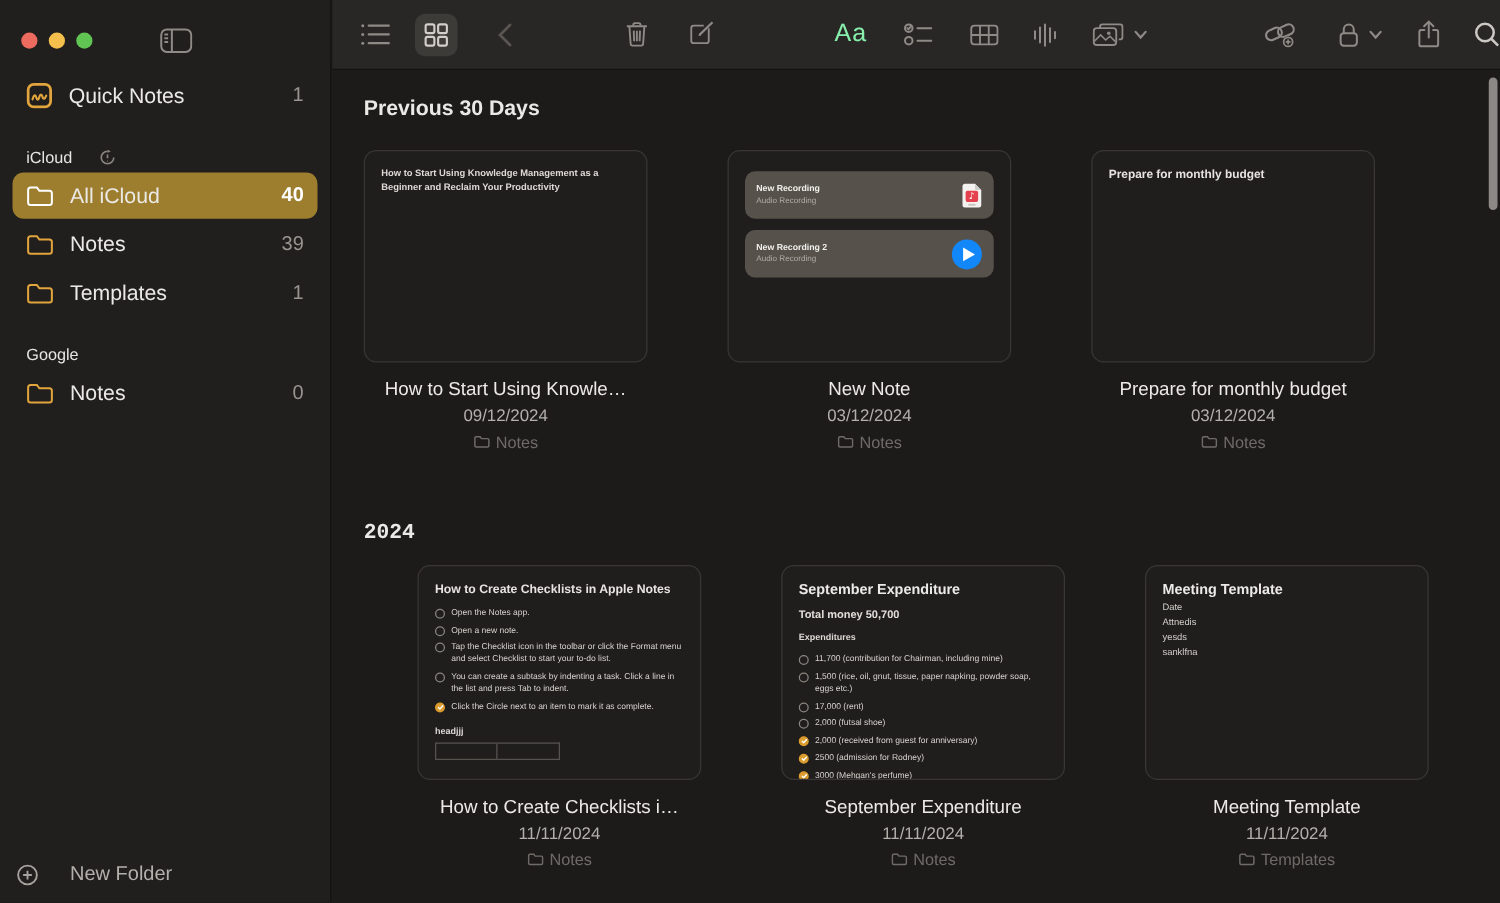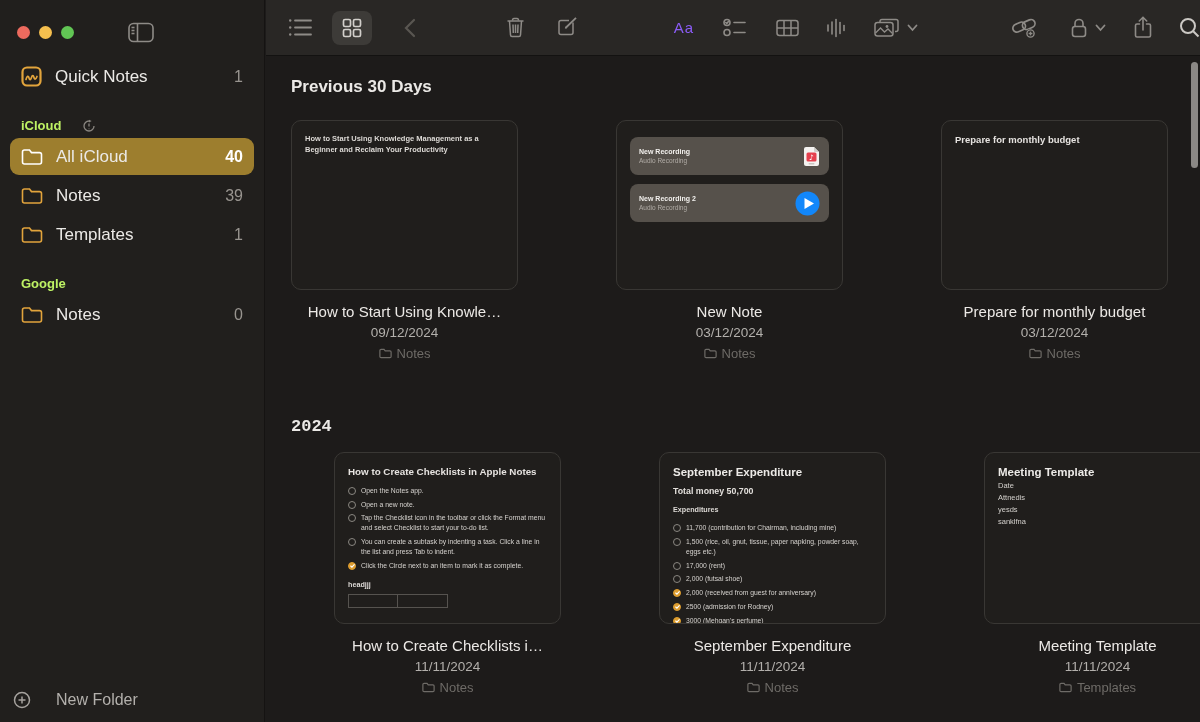--- a/index.html
+++ b/index.html
@@ -9,36 +9,36 @@
   
   .sidebar { position:absolute; left:0; top:0; width:265px; height:722px; background:#211f1d; border-right:1px solid #151312; display:flex; flex-direction:column; }
   .traffic { display:flex; align-items:center; gap:9px; padding:16px 0 0 17px; height:48px; }
   .tl-dot { width:13px; height:13px; border-radius:50%; }
   .tl-red { background:#ed6a5e; } .tl-yellow { background:#f5bf4e; } .tl-green { background:#61c554; }
   .sb-toggle { margin-left:45px; color:#8e8b87; display:flex; }
   .sb-row { display:flex; align-items:center; gap:13px; height:37px; margin:1px 10px; padding:0 11px; border-radius:9px; font-size:17px; color:#ebe9e6; }
   .sb-row .count { margin-left:auto; font-size:16px; color:#98948f; }
   .sb-row.selected { background:#9d7e2e; }
   .sb-row.selected .count { color:#ffffff; font-weight:bold; }
-  .sb-header { display:flex; align-items:center; gap:21px; margin:22px 21px 4px; font-size:13px; font-weight:bold; color:#bef264; }
+  .sb-header { display:flex; align-items:center; gap:21px; margin:22px 21px 4px; font-size:13px; font-weight:normal; color:#e5e5e5; }
   .qn-row { margin-top:10px; }
   .folder-ic { flex:0 0 auto; display:flex; }
   .new-folder { margin-top:auto; display:flex; align-items:center; gap:25px; padding:0 0 13px 13px; color:#b3b0ac; font-size:16px; }
 
   
   .toolbar { position:absolute; left:266px; top:0; width:934px; height:56px; background:#292725; border-bottom:1px solid #131211; display:flex; align-items:center; color:#8e8b87; }
   .tb-btn { display:flex; align-items:center; justify-content:center; height:34px; }
   .tb-sel { background:#3d3b38; border-radius:8px; width:42px; color:#d2cfcb; }
-  .fmt { font-size:15px; color:#8b5cf6; letter-spacing:1px; }
+  .fmt { font-size:20px; color:#86efac; letter-spacing:1px; }
   .chev { display:flex; }
 
   
   .content { position:absolute; left:266px; top:56px; width:934px; height:666px; padding:21px 0 0 25px; overflow:hidden; }
   .sec-heading { font-size:17px; font-weight:bold; color:#ebe9e6; }
-  .grid { display:grid; grid-template-columns:repeat(3,227px); column-gap:98px; margin-top:23px; }
+  .grid { display:grid; grid-template-columns:repeat(3,227px); column-gap:64px; margin-top:23px; }
   .card { height:170px; background:#201e1c; border:1px solid #393734; border-radius:10px; padding:13px 13px; overflow:hidden; position:relative; }
   .grid2 .card { height:172px; }
   .caption { text-align:center; margin-top:13px; }
   .cap-title { font-size:15px; color:#ece9e6; white-space:nowrap; overflow:hidden; }
   .cap-date { font-size:13.5px; color:#b3b0ac; margin-top:5px; }
   .cap-folder { display:flex; align-items:center; justify-content:center; gap:5px; font-size:13px; color:#6e6b67; margin-top:6px; }
   .sec2 { margin-top:56px;font-family:Liberation Mono, monospace; }
   .grid2 { margin-top:16px;padding-left:43px; }
 
   

